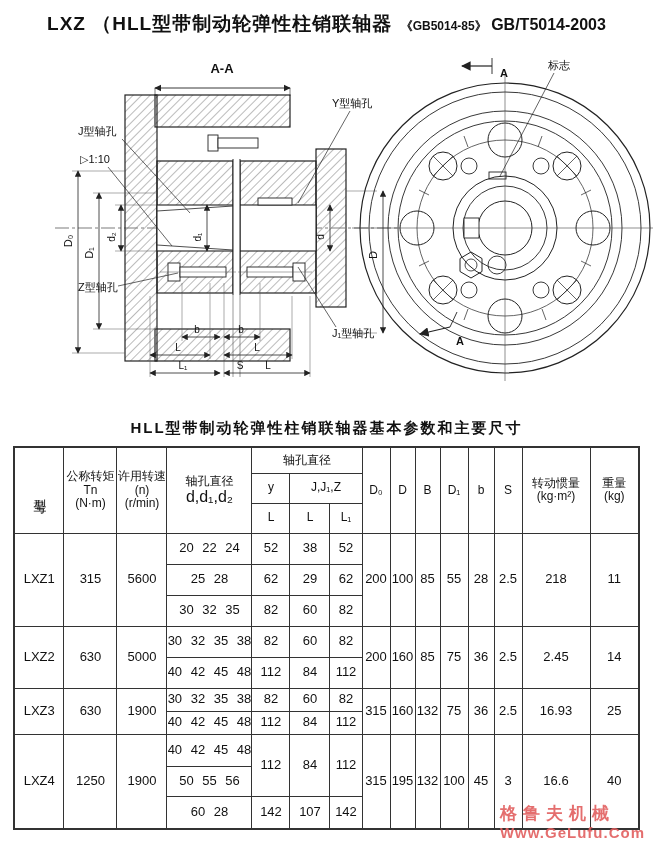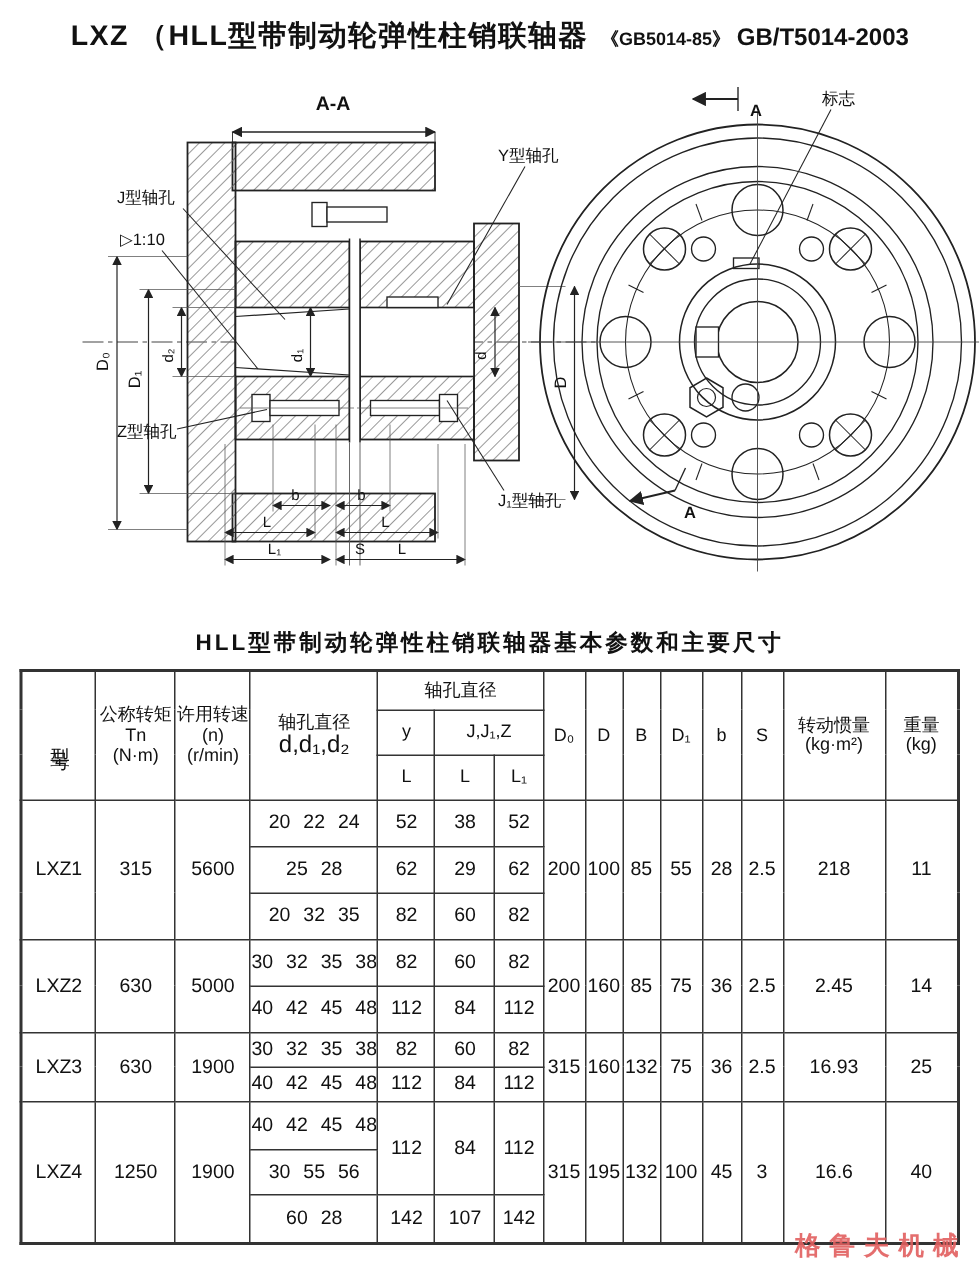--- a/index.html
+++ b/index.html
@@ -321,21 +321,21 @@
     <td rowspan="3">218</td>
     <td rowspan="3">11</td>
   </tr>
   <tr style="height:31px">
     <td class="bores">25 28</td>
     <td>62</td>
     <td>29</td>
     <td>62</td>
   </tr>
   <tr style="height:31px">
-    <td class="bores">20 32 35</td>
+    <td class="bores">30 32 35</td>
     <td>82</td>
     <td>60</td>
     <td>82</td>
   </tr>
 
   <tr style="height:31px">
     <td class="model" rowspan="2">LXZ2</td>
     <td rowspan="2">630</td>
     <td rowspan="2">5000</td>
     <td class="bores">30 32 35 38</td>
@@ -393,26 +393,27 @@
     <td rowspan="3">315</td>
     <td rowspan="3">195</td>
     <td rowspan="3">132</td>
     <td rowspan="3">100</td>
     <td rowspan="3">45</td>
     <td rowspan="3">3</td>
     <td rowspan="3">16.6</td>
     <td rowspan="3">40</td>
   </tr>
   <tr style="height:30px">
-    <td class="bores">30 55 56</td>
+    <td class="bores">50 55 56</td>
   </tr>
   <tr style="height:33px">
     <td class="bores">60 28</td>
     <td>142</td>
     <td>107</td>
     <td>142</td>
   </tr>
 </tbody>
   </table>
 
 <div class="watermark">
   <div class="w1">格鲁夫机械</div>
+  <div class="w2">Www.GeLufu.Com</div>
 </div>
 
 </body></html>

